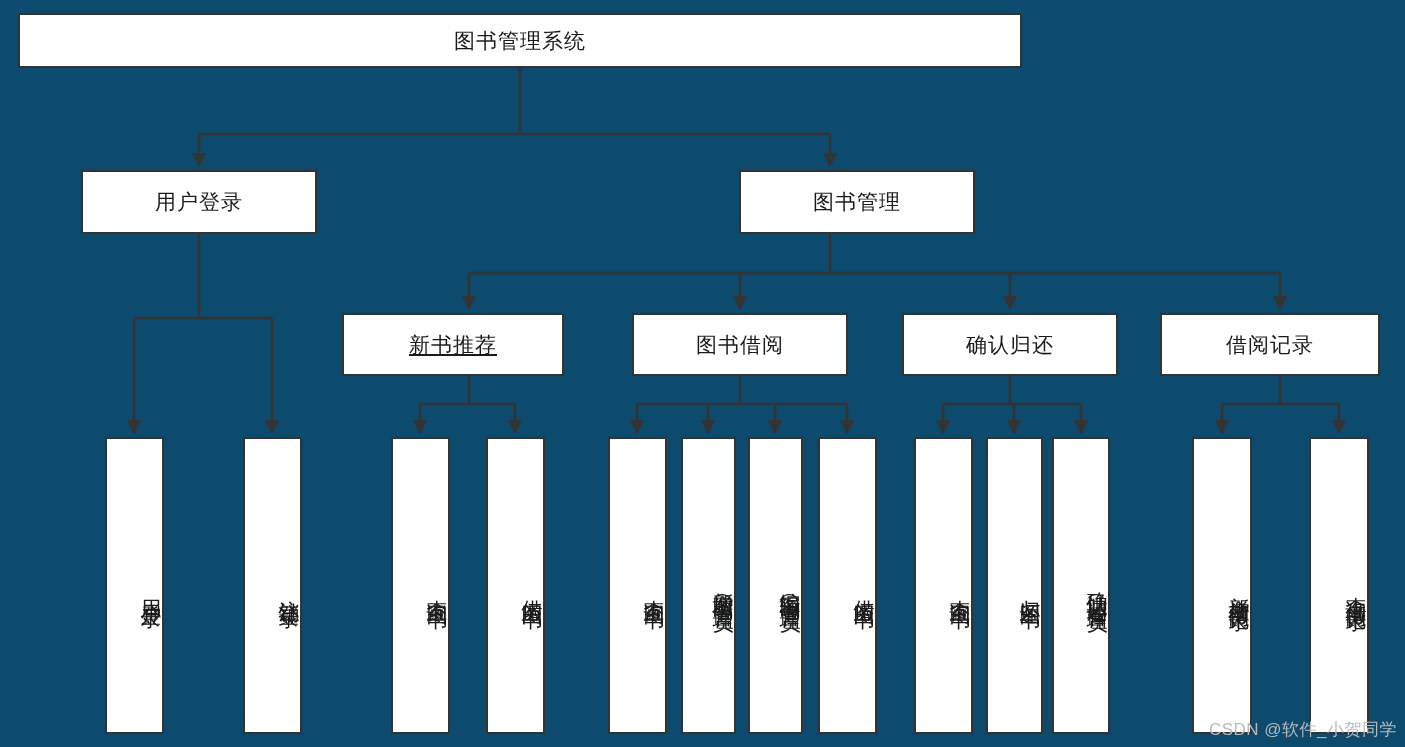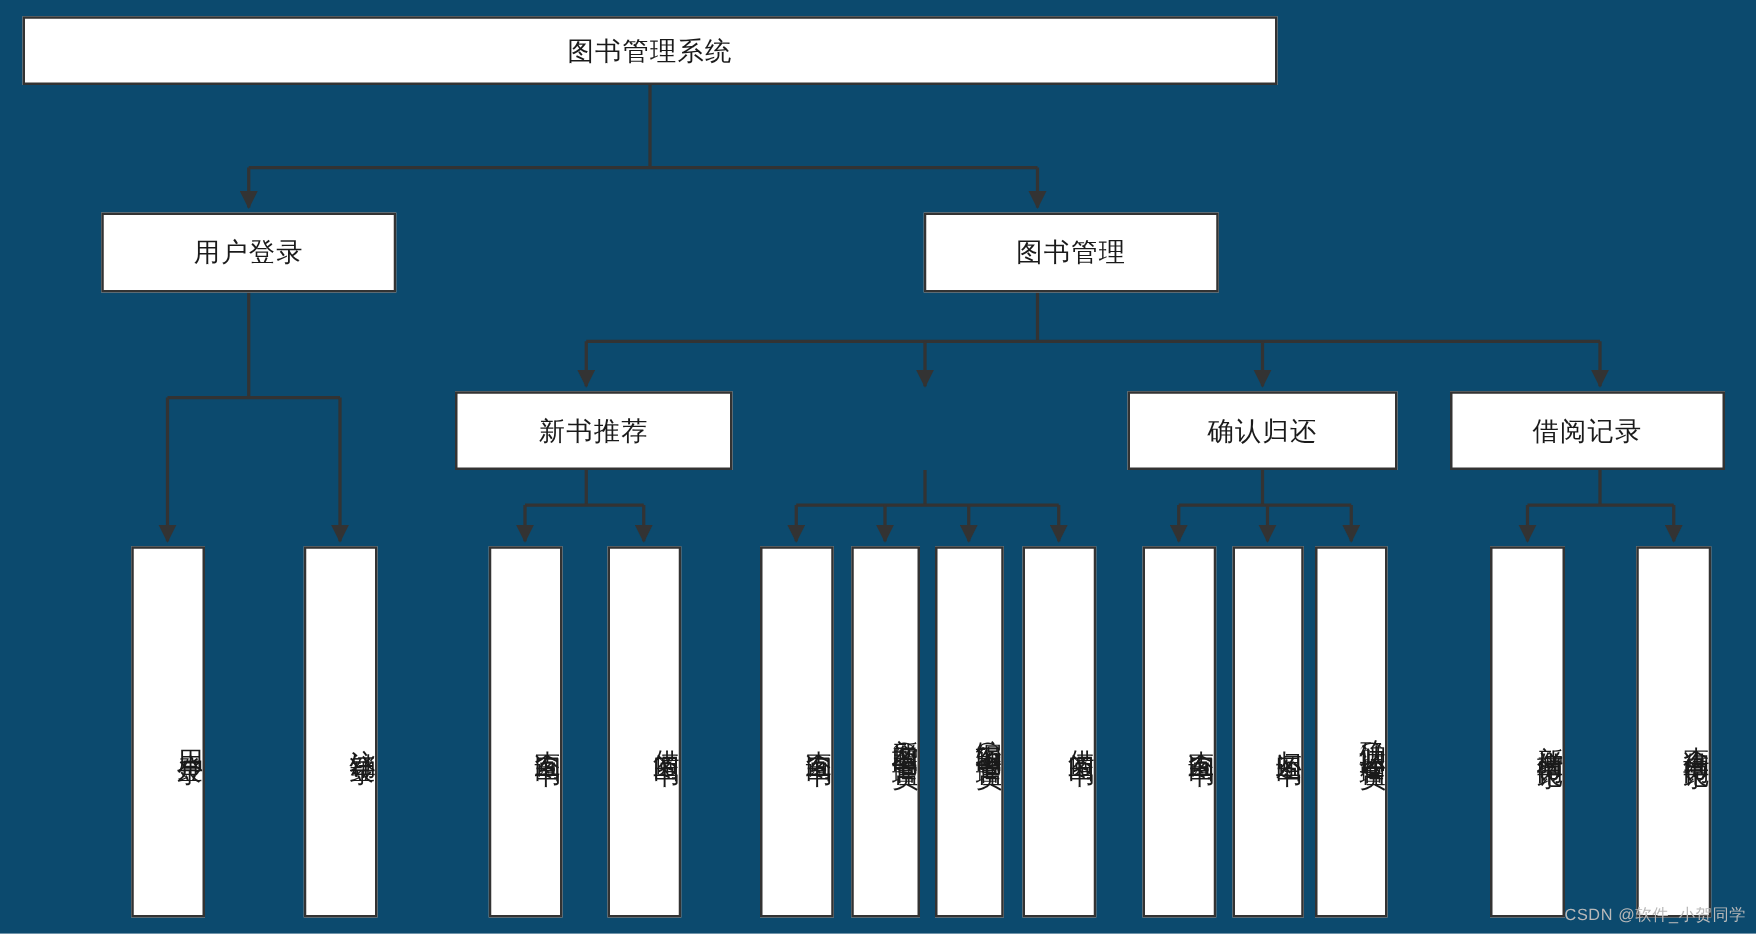--- a/index.html
+++ b/index.html
@@ -50,21 +50,21 @@
     line-height: 1;
     padding-top: 6px;
     align-items: flex-start;
     justify-content: center;
     white-space: nowrap;
   }
   .watermark {
     position: absolute;
     right: 8px;
     bottom: 6px;
-    font-size: 13px;
+    font-size: 17px;
     color: #b9b9b9;
     letter-spacing: 0.5px;
     z-index: 5;
     white-space: nowrap;
     font-family: "Liberation Sans", "DejaVu Sans", sans-serif;
   }
 </style>
 </head>
 <body>
 
@@ -119,22 +119,23 @@
       <path d="M 1339 404 L 1339 433" marker-end="url(#arrow)"></path>
     </g>
   </svg>
 
   <div class="node node-h" style="left:18px; top:13px; width:1004px; height:55px;">图书管理系统</div>
 
   <div class="node node-h" style="left:81px; top:170px; width:236px; height:64px;">用户登录</div>
 
   <div class="node node-h" style="left:711px; top:170px; width:236px; height:64px;margin-left:28px;">图书管理</div>
 
-  <div class="node node-h" style="left:364px; top:313px; width:222px; height:63px;">新书推荐</div>
+  <div class="node node-h" style="left:342px; top:313px; width:222px; height:63px;text-decoration:underline;">新书推荐</div>
 
+  <div class="node node-h" style="left:632px; top:313px; width:216px; height:63px;">图书借阅</div>
 
   <div class="node node-h" style="left:902px; top:313px; width:216px; height:63px;">确认归还</div>
 
   <div class="node node-h" style="left:1160px; top:313px; width:220px; height:63px;">借阅记录</div>
 
   <div class="node node-v" style="left:105px; top:437px; width:59px; height:297px;">用户登录</div>
 
   <div class="node node-v" style="left:243px; top:437px; width:59px; height:297px;">注销登录</div>
 
   <div class="node node-v" style="left:391px; top:437px; width:59px; height:297px;">查询图书</div>

